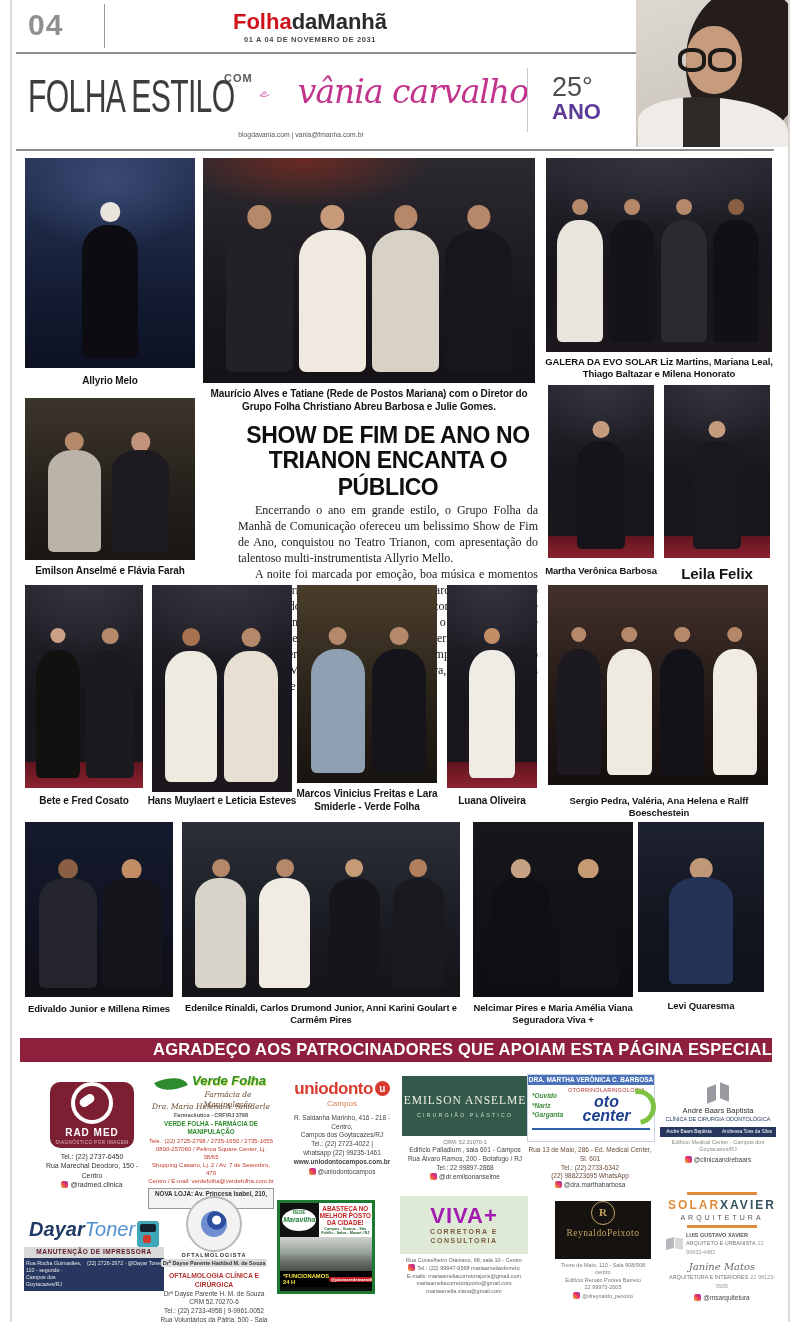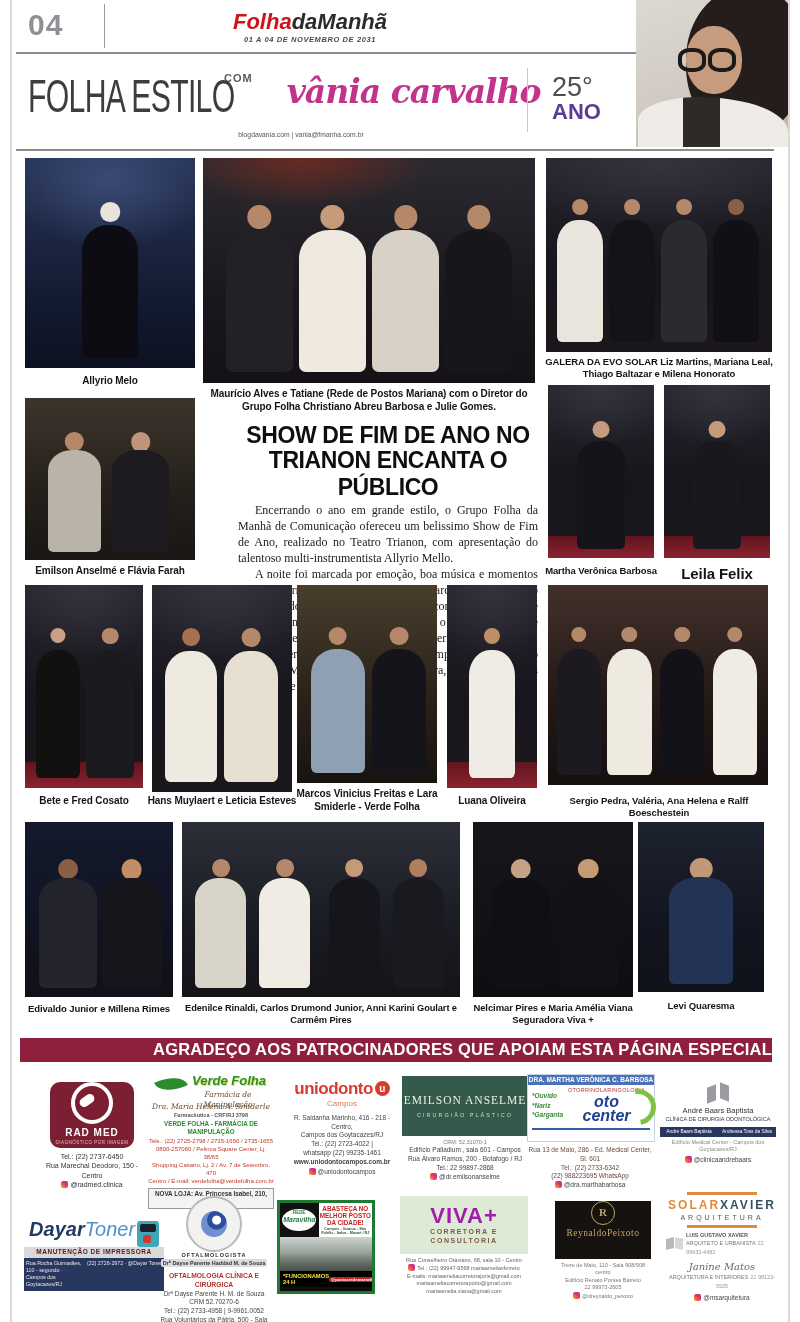--- a/index.html
+++ b/index.html
@@ -3,28 +3,28 @@
 <meta charset="utf-8">
 <style>
   html,body{margin:0;padding:0;background:#eceae7;}
   #page{position:relative;width:800px;height:1322px;background:#ffffff;overflow:hidden;
         font-family:"Liberation Sans",sans-serif;color:#222;}
   .abs{position:absolute;}
   .edge{position:absolute;top:0;bottom:0;width:2px;background:#dcd9d4;}
   
   .pageno{font-size:30px;font-weight:bold;color:#8f9093;letter-spacing:1px;}
   .vline{position:absolute;width:1px;background:#9a9a9a;}
-  .masthead{text-align:center;line-height:1.05;font-style:italic;}
+  .masthead{text-align:center;line-height:1.05;}
   .mh-red{color:#d0121a;font-weight:bold;font-size:22px;}
   .mh-dark{color:#2b2b2b;font-weight:600;font-size:22px;}
   .mh-date{font-size:7.5px;font-weight:bold;color:#4a4a4a;letter-spacing:.6px;margin-top:3px;}
   .rule{position:absolute;height:2px;background:#8d8d8d;}
   .estilo{font-size:42px;color:#3d3d3d;display:inline-block;transform:scaleX(.72) scaleY(1.12);transform-origin:left center;letter-spacing:-1px;white-space:nowrap;}
   .com{font-size:11px;font-weight:bold;color:#5a5a5a;letter-spacing:1px;}
-  .script{font-family:"DejaVu Serif",serif;font-style:italic;font-weight:bold;font-size:33px;color:#c2338c;letter-spacing:-1px;white-space:nowrap;margin-left:26px;}
+  .script{font-family:"DejaVu Serif",serif;font-style:italic;font-weight:normal;font-size:33px;color:#c2338c;letter-spacing:-1px;white-space:nowrap;margin-left:26px;}
   .anno-n{font-size:27px;color:#4d4d4d;line-height:1;}
   .anno-w{font-size:22px;font-weight:bold;color:#5c3b97;line-height:1;}
   .contacts{font-size:6.8px;color:#555;}
   
   .photo{position:absolute;overflow:hidden;background:
      radial-gradient(120% 60% at 50% 0%,#35333d 0%,rgba(0,0,0,0) 60%),
      linear-gradient(180deg,#26252e 0%,#17161c 55%,#1b171c 100%);}
   .floor{position:absolute;left:0;right:0;bottom:0;height:13%;z-index:1;
      background:linear-gradient(180deg,#5f151e,#8c2230);}
   .pp{position:absolute;bottom:5%;height:74%;width:30%;z-index:2;}
@@ -185,21 +185,21 @@
   <div class="photo" style="left:25px;top:398px;width:170px;height:162px;background:linear-gradient(180deg,#3c352c 0%,#241f1a 60%,#1a1613 100%)">
     <i class="pp" style="left:12%;width:34%;--c:#b9b3a8"></i>
     <i class="pp" style="left:50%;width:36%;--c:#1d1a20;--s:#c0937a"></i>
   </div>
   <div class="cap" style="left:15px;top:565px;width:190px">Emilson Anselmé e Flávia Farah</div>
 
   <div class="abs" style="left:238px;top:421px;width:300px">
     <div class="headline">SHOW DE FIM DE ANO NO</div>
     <div class="headline">TRIANON ENCANTA O PÚBLICO</div>
     <div class="bodytext" style="margin-top:8px">
-      <p>Encerrando o ano em grande estilo, o Grupo Folha da Manhã de Comunicação ofereceu um belissimo Show de Fim de Ano, realizado no Teatro Trianon, com apresentação do talentoso multi-instrumentista Allyrio Mello.</p>
+      <p>Encerrando o ano em grande estilo, o Grupo Folha da Manhã de Comunicação ofereceu um belissimo Show de Fim de Ano, conquistou no Teatro Trianon, com apresentação do talentoso multi-instrumentista Allyrio Mello.</p>
       <p>A noite foi marcada por emoção, boa música e momentos de confraternização entre convidados e parceiros. O repertório diversificado de Alírio, interpretado com sensibilidade e técnica, conquistou o público e trouxe o clima perfeito de celebração e gratidão pelo ano que se encerra.</p>
       <p>Um evento especial que reforça o compromisso do Grupo Folha da Manhã em valorizar a cultura, a arte e as boas notícias que inspiram.</p>
     </div>
   </div>
 
   <div class="photo" style="left:548px;top:385px;width:106px;height:173px">
     <b class="floor"></b>
     <i class="pp" style="left:25%;width:50%;--c:#15141a;--s:#c59b7d"></i>
   </div>
   <div class="cap" style="left:538px;top:565px;width:126px;font-size:9.5px">Martha Verônica Barbosa</div>

